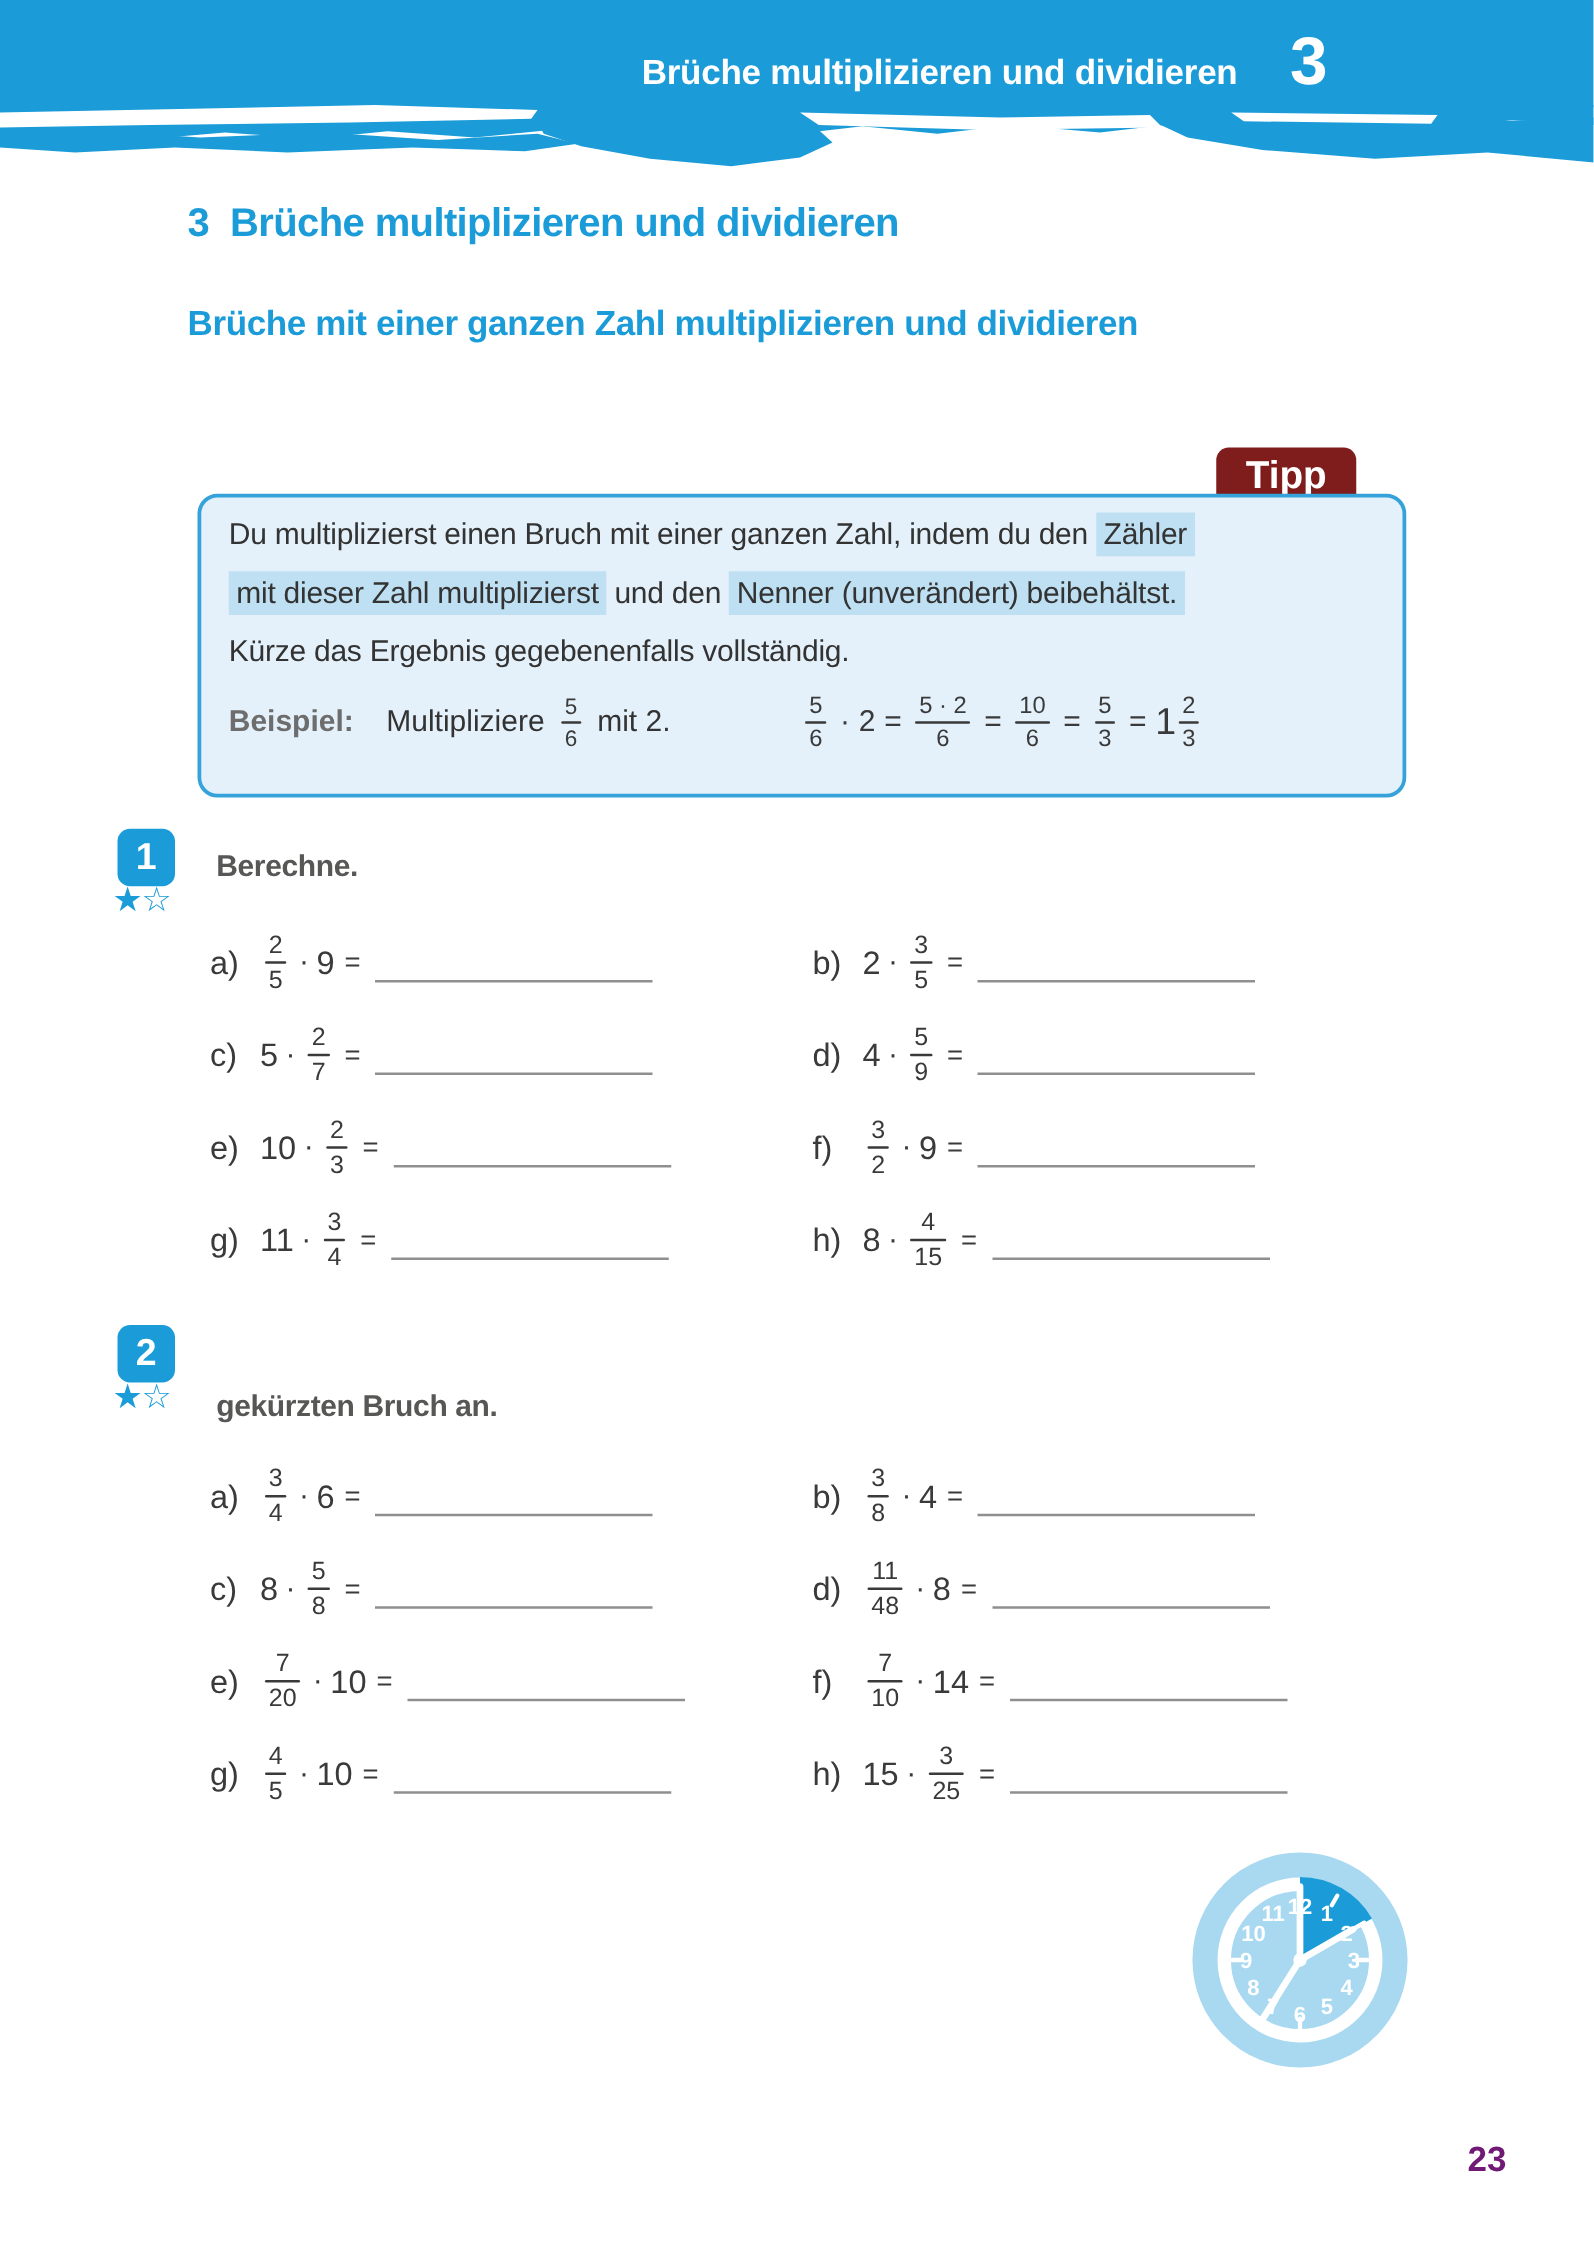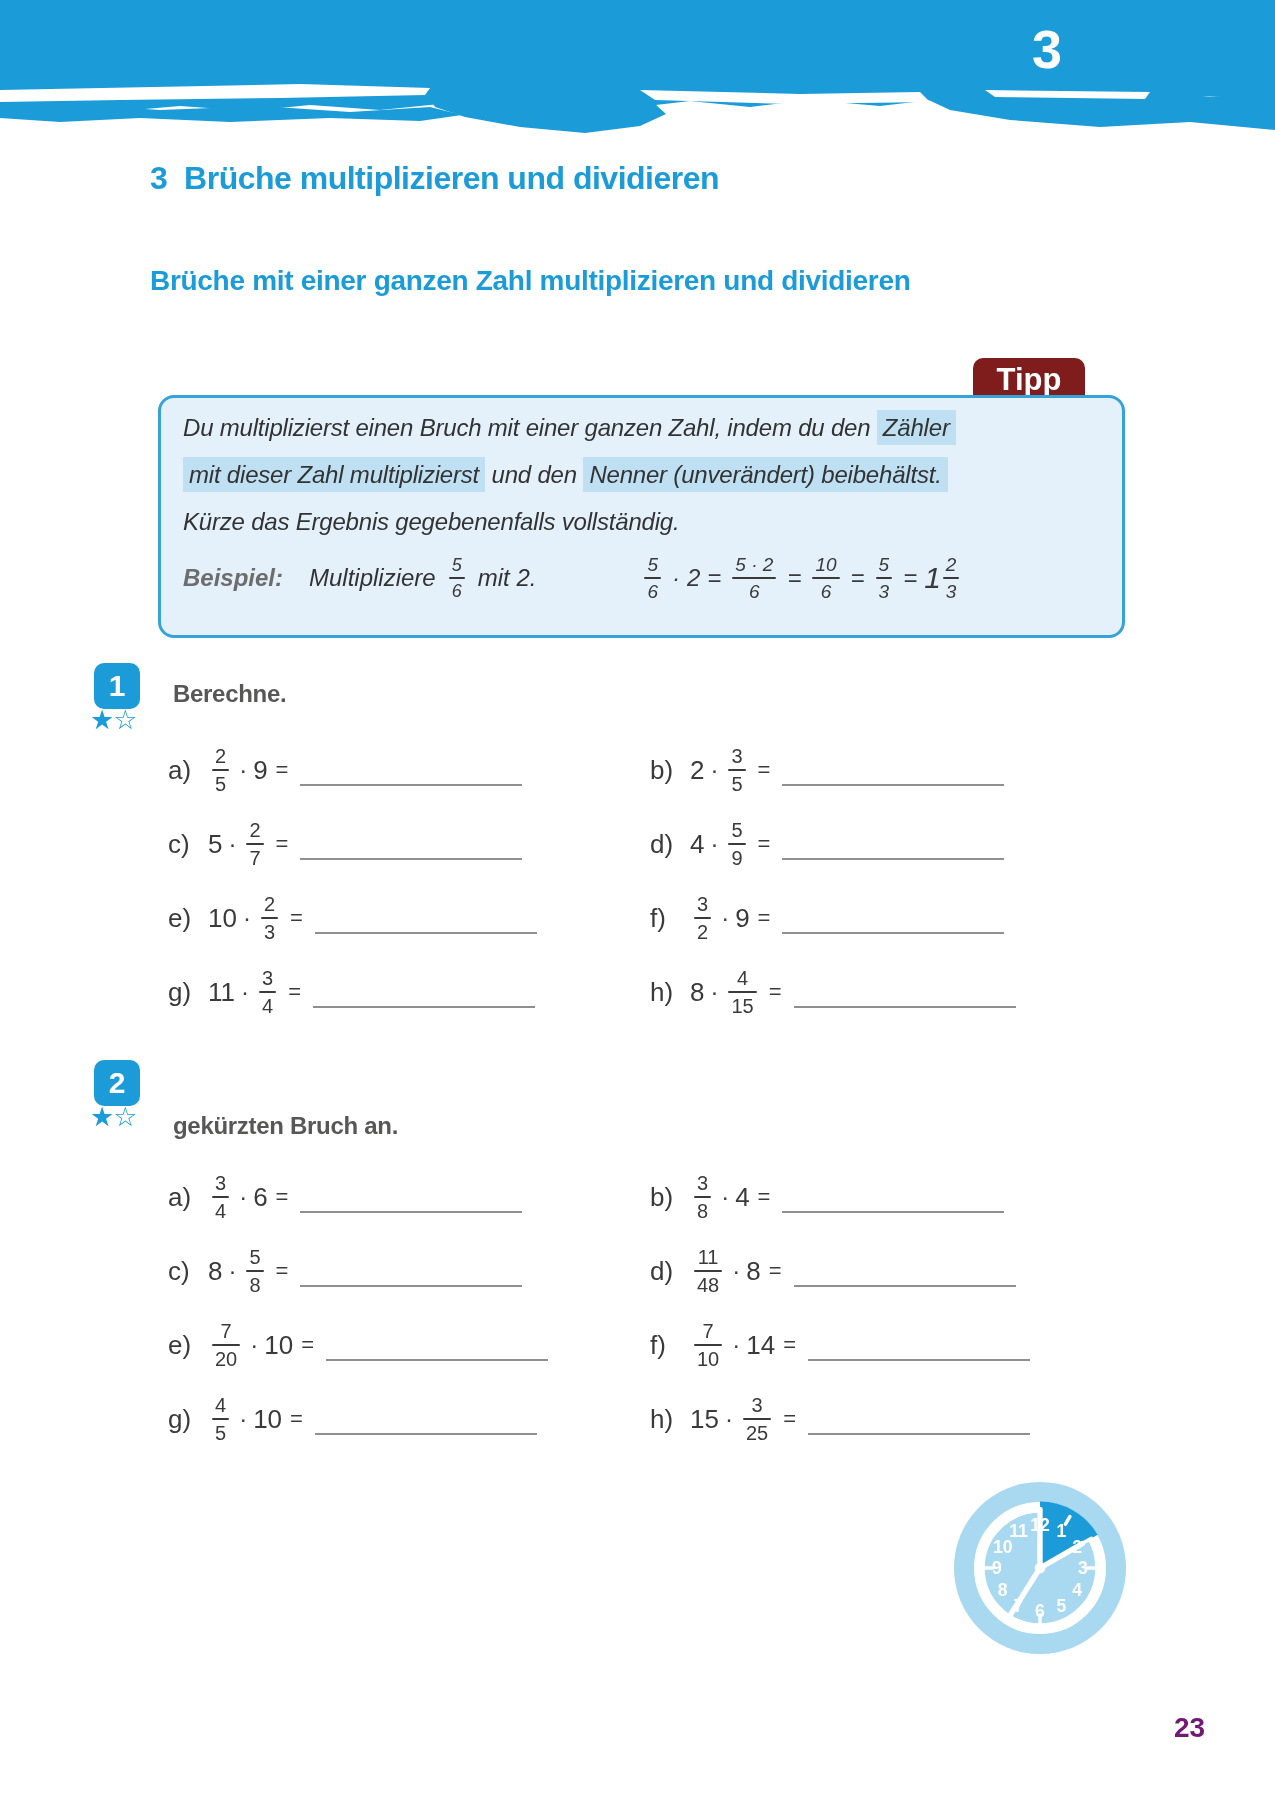--- a/index.html
+++ b/index.html
@@ -18,33 +18,32 @@
     position:absolute; top:18px; left:1032px; color:#fff;
     font-size:54px; font-weight:bold;
   }
   
   .title {
     position:absolute; left:150px; top:160px; color:#1b9cd8;
     font-size:32px; font-weight:bold; letter-spacing:-0.5px; white-space:pre;
   }
   .subtitle {
     position:absolute; left:150px; top:243px; color:#1b9cd8;
-    font-size:28px; font-weight:bold; letter-spacing:-0.3px;margin-top:22px;
+    font-size:28px; font-weight:bold; letter-spacing:-0.3px;
   }
   
   .tip-tab {
     position:absolute; left:973px; top:358px; width:112px; height:44px;
     background:#7f1d1d; border-radius:10px 10px 4px 4px; color:#fff;
     font-size:31px; font-weight:bold; display:flex; align-items:center; justify-content:center;
   }
   .tip-box {
     position:absolute; left:158px; top:395px; width:967px; height:243px;
     background:#e4f1fa; border:3px solid #35a3da; border-radius:16px;
     padding:6px 20px 0 22px;
-    font-style:italic;
   }
   .tip-text { font-size:24px; line-height:47px; color:#333; letter-spacing:-0.2px; }
   .hl { background:#bfe0f3; padding:4px 6px; }
   .example { display:flex; align-items:center; height:62px; margin-top:2px; }
   .ex-label { font-weight:bold; color:#6d6d6d; font-size:24px; width:126px; flex:none; }
   .ex-task  { display:inline-flex; align-items:center; font-size:24px; color:#333; gap:9px; }
   .ex-task .frac { font-size:18px; }
   .formula { display:inline-flex; align-items:center; margin-left:104px; }
   .formula .frac { font-size:19px; }
   .formula .int, .formula .op { font-size:24px; }
@@ -91,20 +90,21 @@
   <svg class="band-svg" width="1275" height="150" viewBox="0 0 1275 150">
     <rect width="1275" height="86" fill="#1b9cd8"></rect>
     <path fill="#1b9cd8" d="M0,84 L1275,84 L1275,100 L1210,96 L1150,104 L1080,98 L1010,105 L940,99 L880,106 L810,100 L750,107 L690,101 L630,108 L560,102 L500,109 L440,104 L380,110 L310,105 L250,111 L180,106 L110,112 L50,107 L0,112 Z"></path>
     <path fill="#1b9cd8" d="M0,108 L70,104 L160,110 L260,106 L350,112 L430,107 L462,115 L420,121 L330,118 L230,122 L140,118 L60,122 L0,118 Z"></path>
     <path fill="#1b9cd8" d="M430,98 L600,96 L655,104 L666,114 L640,126 L585,133 L520,127 L465,117 L435,107 Z"></path>
     <path fill="#1b9cd8" d="M920,96 L1040,92 L1170,98 L1275,94 L1275,130 L1190,122 L1100,127 L1010,120 L950,110 Z"></path>
     <path fill="#ffffff" d="M0,90 L300,84 L430,88 L425,95 L280,98 L120,100 L0,102 Z"></path>
     <path fill="#ffffff" d="M640,90 L800,94 L920,92 L930,102 L790,104 L655,100 Z"></path>
     <path fill="#ffffff" d="M985,90 L1150,92 L1145,99 L995,97 Z"></path>
   </svg>
+  <div class="band-label">Brüche multiplizieren und dividieren</div>
   <div class="band-number">3</div>
 
   <h1 class="title">3  Brüche multiplizieren und dividieren</h1>
   <h2 class="subtitle">Brüche mit einer ganzen Zahl multiplizieren und dividieren</h2>
 
   <div class="tip-tab">Tipp</div>
   <div class="tip-box">
     <p class="tip-text">
       <span>Du multiplizierst einen Bruch mit einer ganzen Zahl, indem du den</span>
       <span class="hl">Zähler</span><br>

